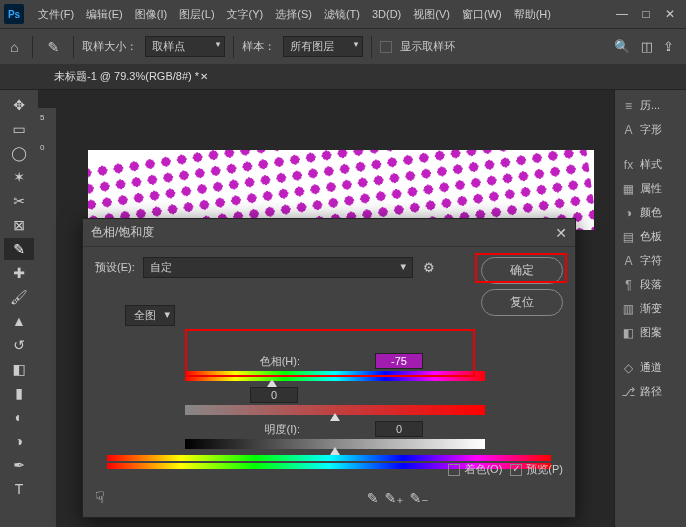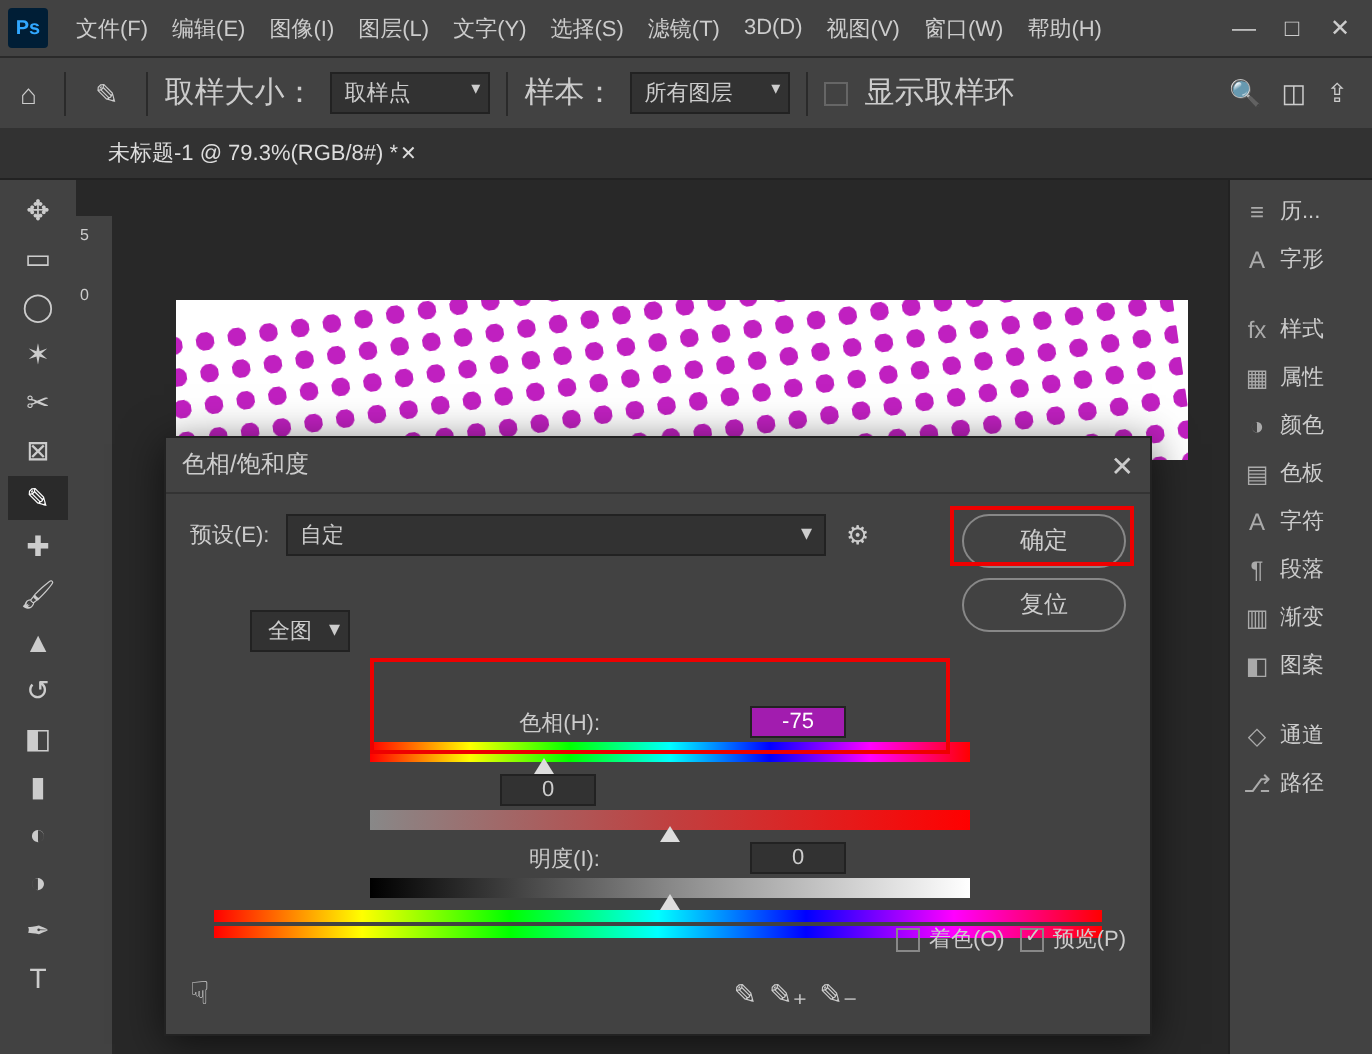--- a/index.html
+++ b/index.html
@@ -10,21 +10,21 @@
 .menubar .logo { width: 20px; height: 20px; background: #001e36; color: #31a8ff; display: flex; align-items: center; justify-content: center; font-weight: bold; font-size: 10px; border-radius: 2px; margin-right: 8px; }
 .menubar .menu-item { padding: 0 6px; cursor: default; font-size: 11px; }
 .menubar .spacer { flex: 1; }
 .menubar .win-btn { width: 24px; text-align: center; font-size: 12px; }
 
 
 .optionsbar { background: #424242; height: 36px; display: flex; align-items: center; padding: 0 4px; gap: 8px; border-top: 1px solid #2a2a2a; }
 .optionsbar .home-icon { font-size: 14px; padding: 0 6px; }
 .optionsbar .tool-icon { font-size: 14px; padding: 0 6px; }
 .optionsbar .sep { width: 1px; height: 22px; background: #2a2a2a; }
-.optionsbar .label { font-size: 15px; }
+.optionsbar .label { font-size: 11px; }
 .optionsbar .dropdown { background: #323232; border: 1px solid #222; padding: 2px 20px 2px 6px; position: relative; min-width: 80px; }
 .optionsbar .dropdown::after { content: "▾"; position: absolute; right: 4px; top: 2px; font-size: 9px; }
 .optionsbar .checkbox { width: 12px; height: 12px; border: 1px solid #666; display: inline-block; }
 .optionsbar .right-icons { display: flex; gap: 10px; margin-left: auto; padding-right: 8px; }
 .optionsbar .right-icons span { font-size: 13px; }
 
 
 .tabbar { background: #323232; height: 26px; display: flex; align-items: center; padding-left: 44px; border-bottom: 1px solid #222; }
 .tabbar .doc-tab { background: #323232; padding: 4px 10px; font-size: 11px; color: #ddd; display: flex; align-items: center; gap: 1px; }
 .tabbar .close-x { font-size: 10px; }

